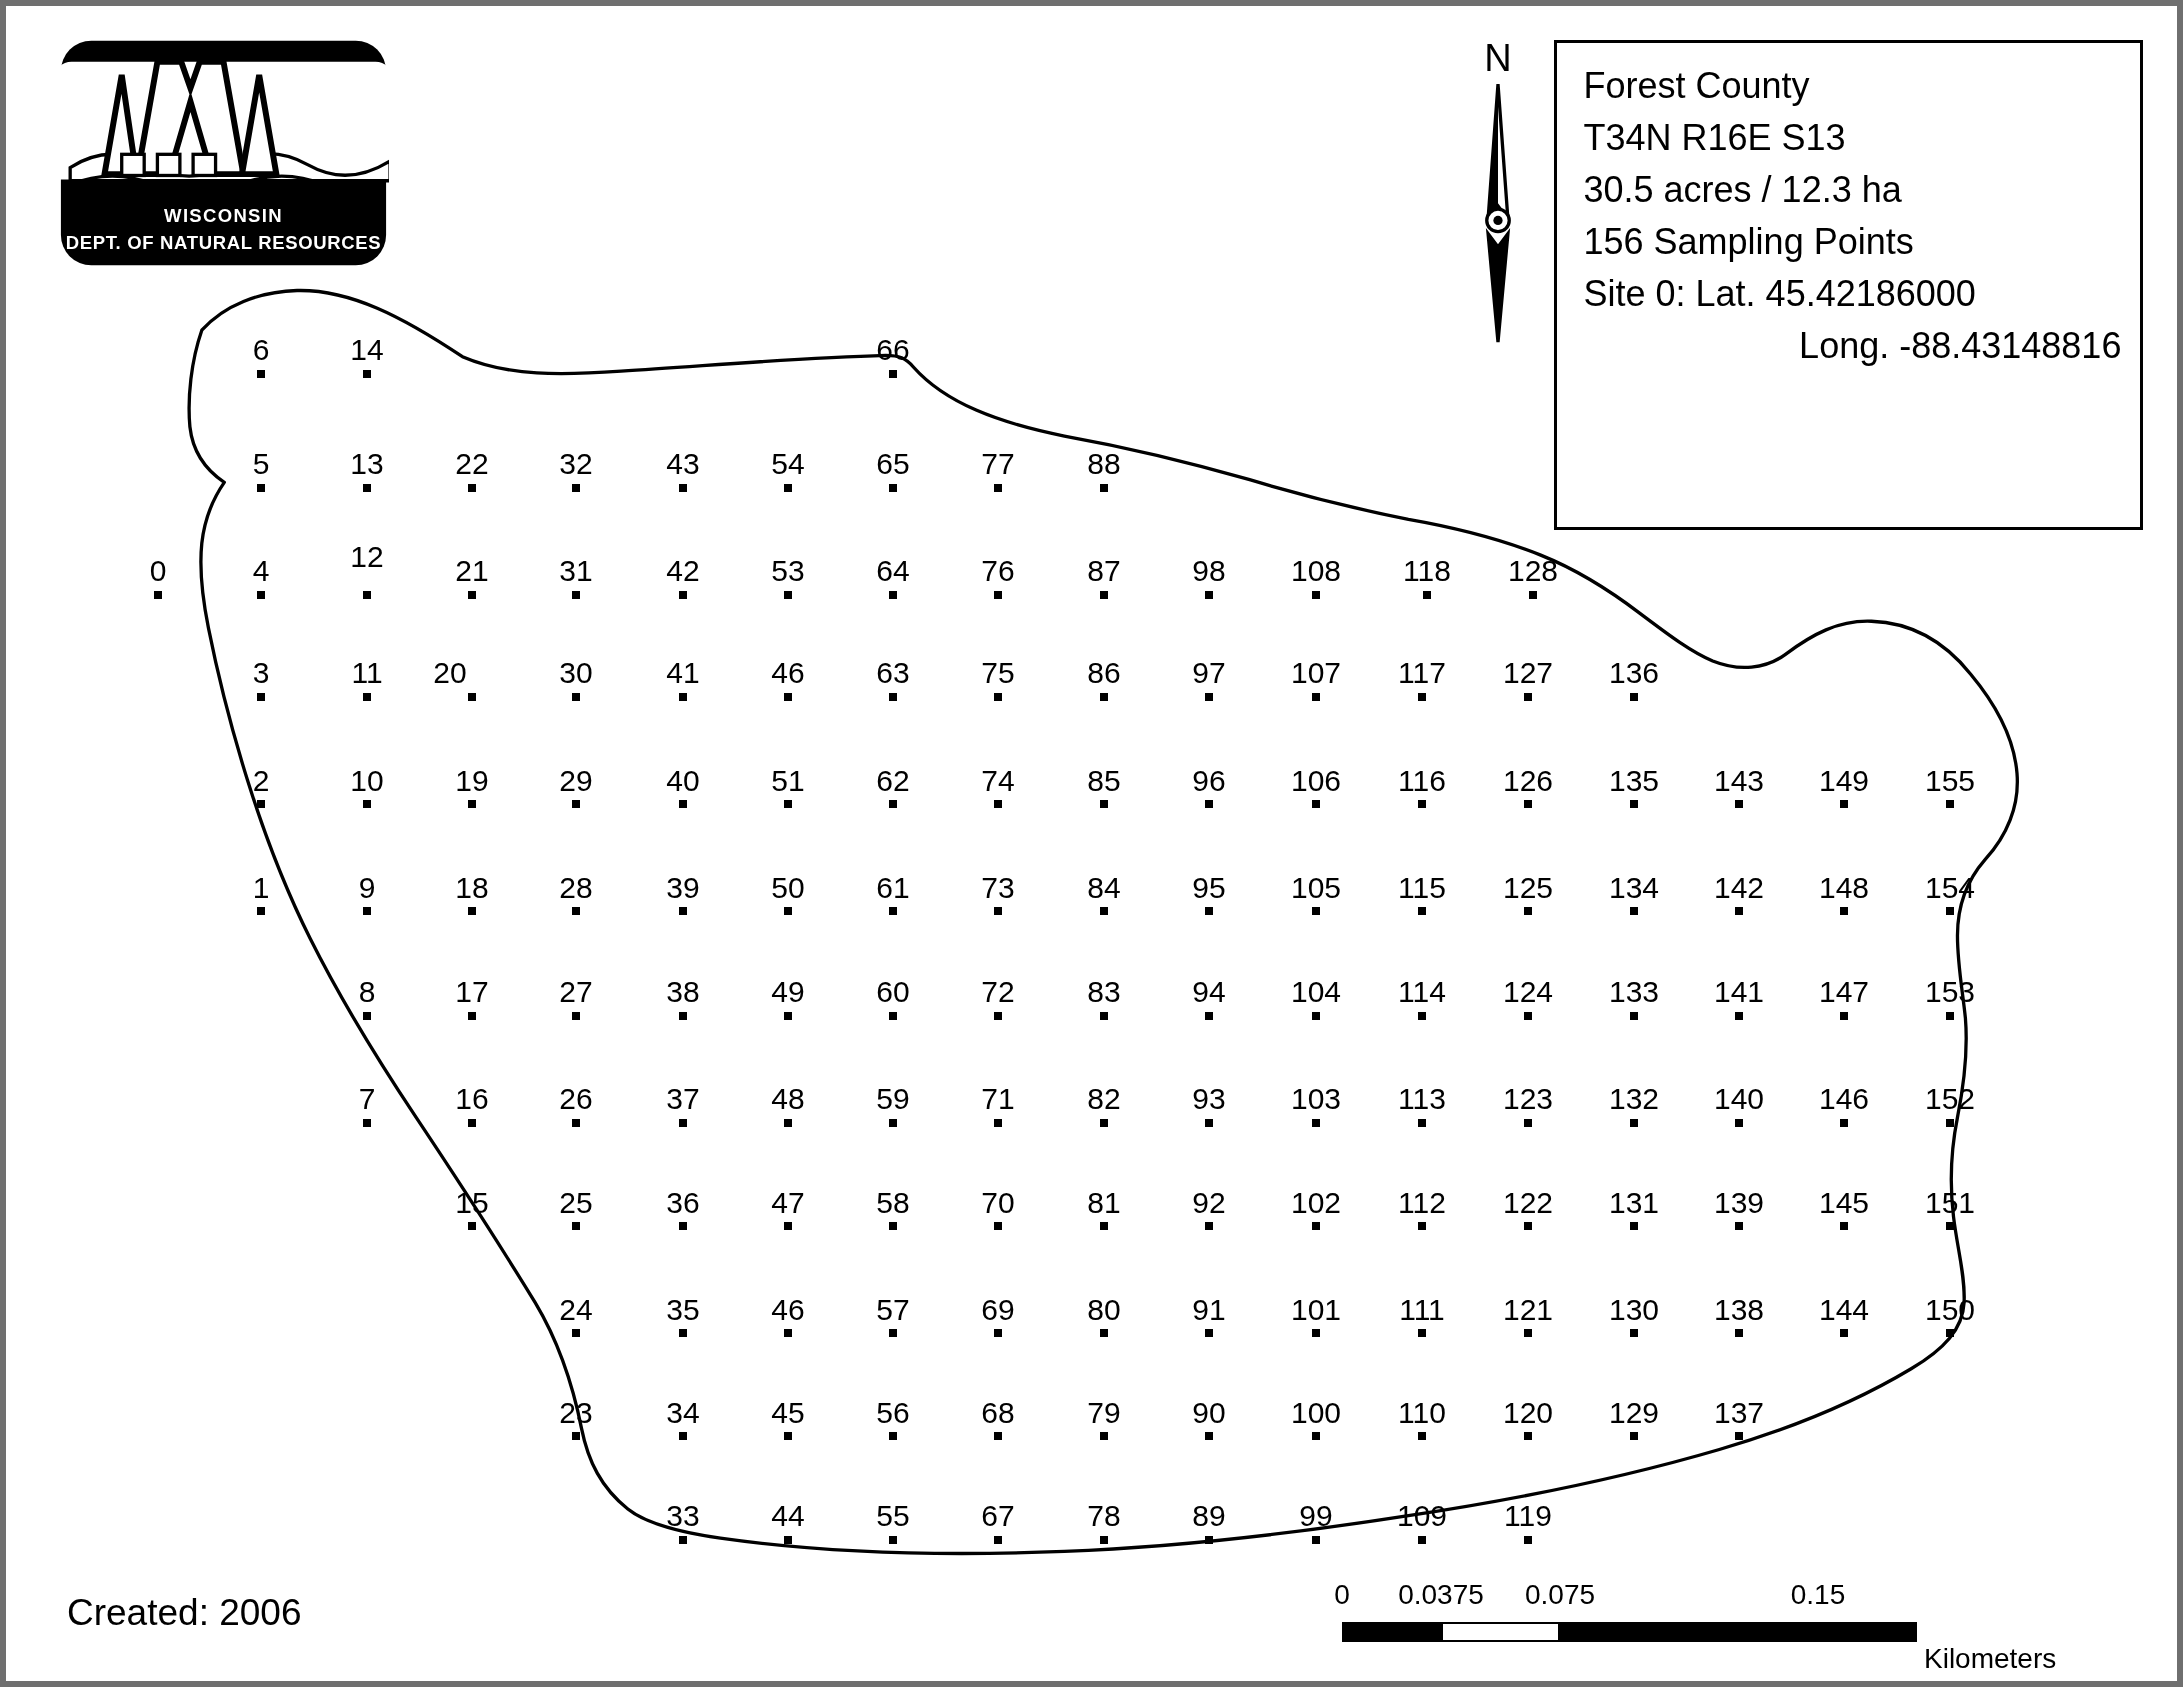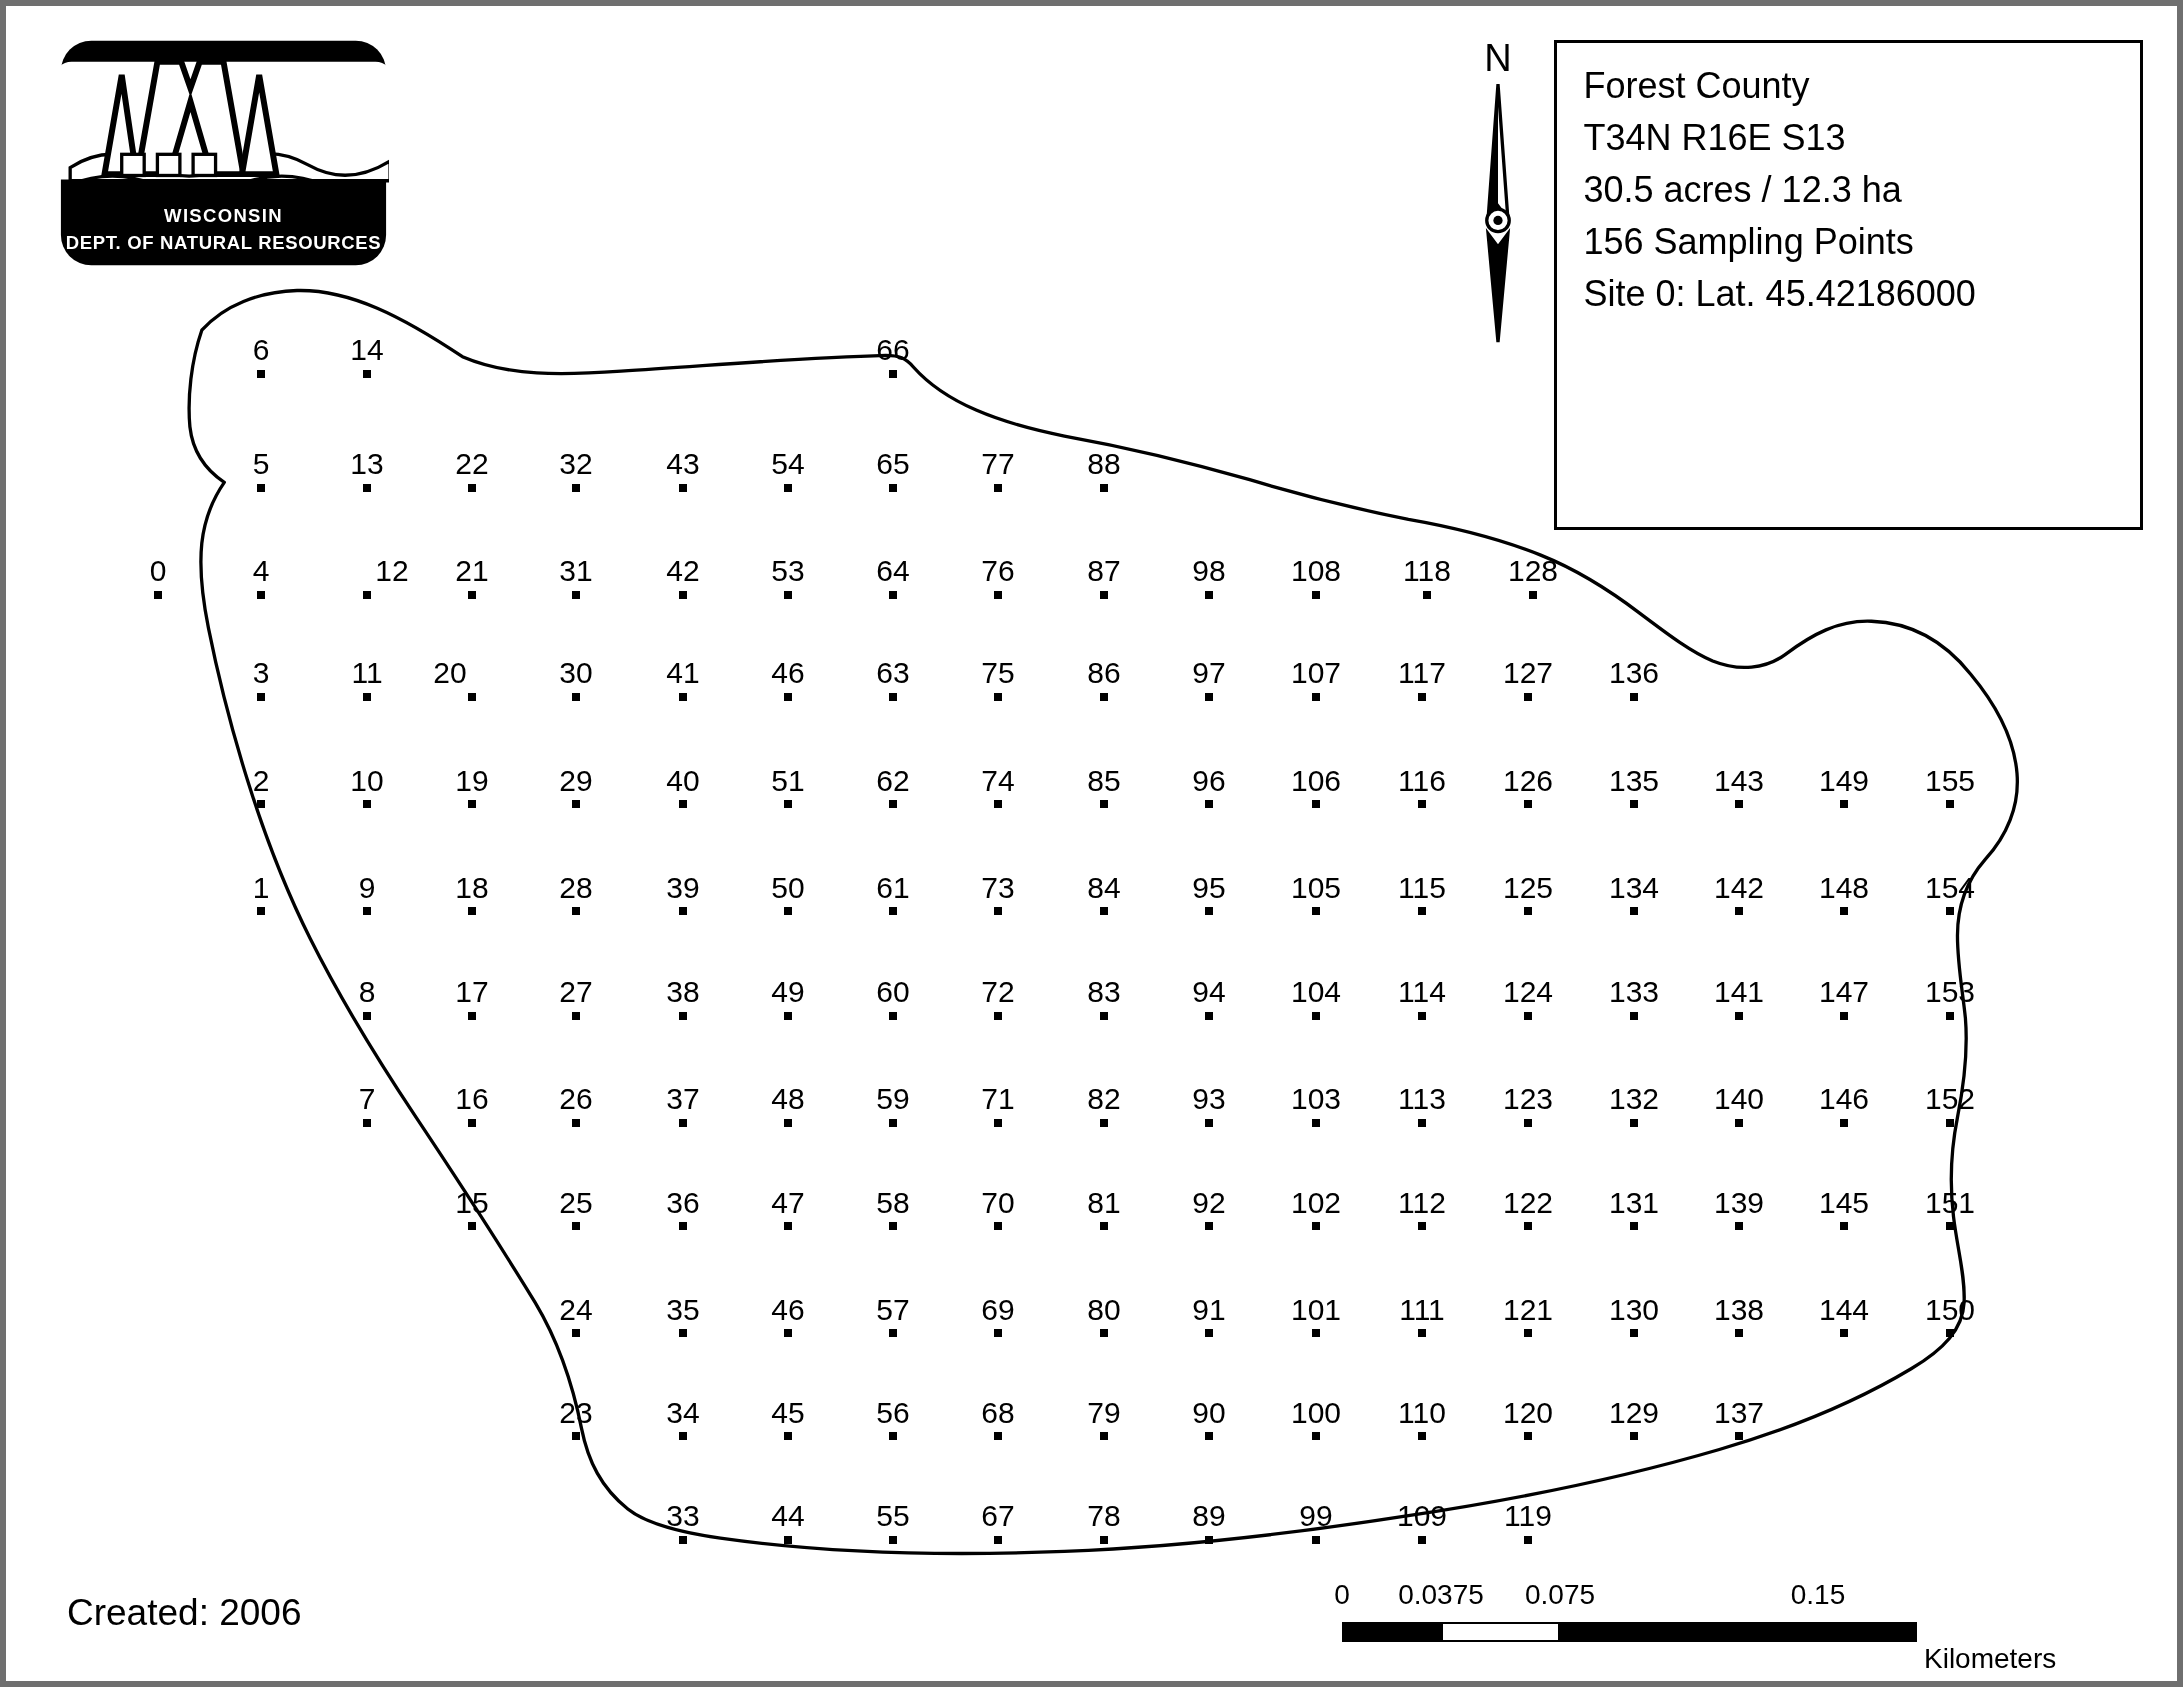--- a/index.html
+++ b/index.html
@@ -181,20 +181,21 @@
       <polygon points="65,396 80,232 65,252 50,232" fill="#000000" stroke="#000000" stroke-width="5"></polygon>
     </svg>
   </div>
 
   <div id="info-box">
     <div class="line">Forest County</div>
     <div class="line">T34N R16E S13</div>
     <div class="line">30.5 acres / 12.3 ha</div>
     <div class="line">156 Sampling Points</div>
     <div class="line">Site 0: Lat. 45.42186000</div>
+    <div class="line indent">Long. -88.43148816</div>
   </div>
 
   <div id="map-area">
     <svg width="2183" height="1687" viewBox="0 0 3300 2550" xmlns="http://www.w3.org/2000/svg">
       <path d="M296 490
            C 330 452, 382 432, 440 430
            C 520 428, 600 470, 690 530
            C 760 560, 840 558, 930 552
            C 1060 544, 1190 532, 1330 528
            C 1350 528, 1360 532, 1372 546
@@ -255,21 +256,21 @@
       <div class="pt-label" style="left: 887px; top: 443px;">65</div>
       <div class="pt-dot" style="left: 887px; top: 478px;"></div>
       <div class="pt-label" style="left: 992px; top: 443px;">77</div>
       <div class="pt-dot" style="left: 992px; top: 478px;"></div>
       <div class="pt-label" style="left: 1098px; top: 443px;">88</div>
       <div class="pt-dot" style="left: 1098px; top: 478px;"></div>
       <div class="pt-label" style="left: 152px; top: 550px;">0</div>
       <div class="pt-dot" style="left: 152px; top: 585px;"></div>
       <div class="pt-label" style="left: 255px; top: 550px;">4</div>
       <div class="pt-dot" style="left: 255px; top: 585px;"></div>
-      <div class="pt-label" style="left: 361px; top: 550px; margin-left: 25px;">12</div>
+      <div class="pt-label" style="left: 361px; top: 536px;">12</div>
       <div class="pt-dot" style="left: 361px; top: 585px;"></div>
       <div class="pt-label" style="left: 466px; top: 550px;">21</div>
       <div class="pt-dot" style="left: 466px; top: 585px;"></div>
       <div class="pt-label" style="left: 570px; top: 550px;">31</div>
       <div class="pt-dot" style="left: 570px; top: 585px;"></div>
       <div class="pt-label" style="left: 677px; top: 550px;">42</div>
       <div class="pt-dot" style="left: 677px; top: 585px;"></div>
       <div class="pt-label" style="left: 782px; top: 550px;">53</div>
       <div class="pt-dot" style="left: 782px; top: 585px;"></div>
       <div class="pt-label" style="left: 887px; top: 550px;">64</div>

